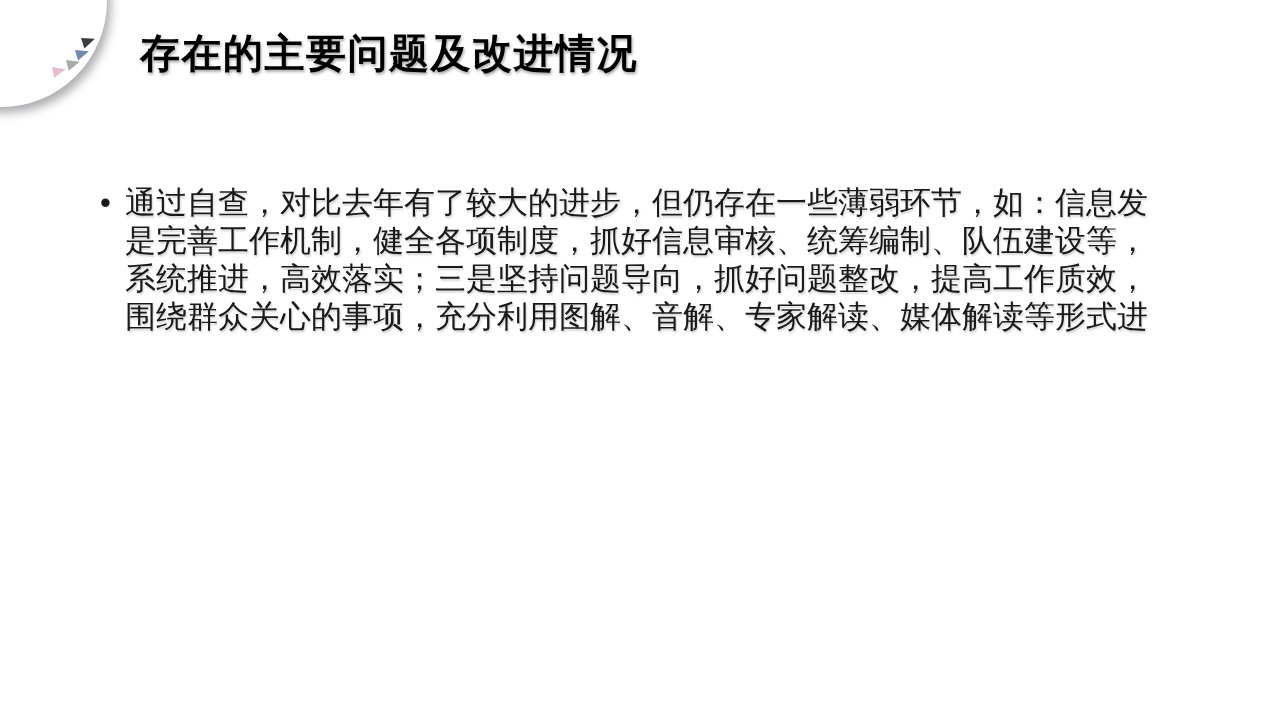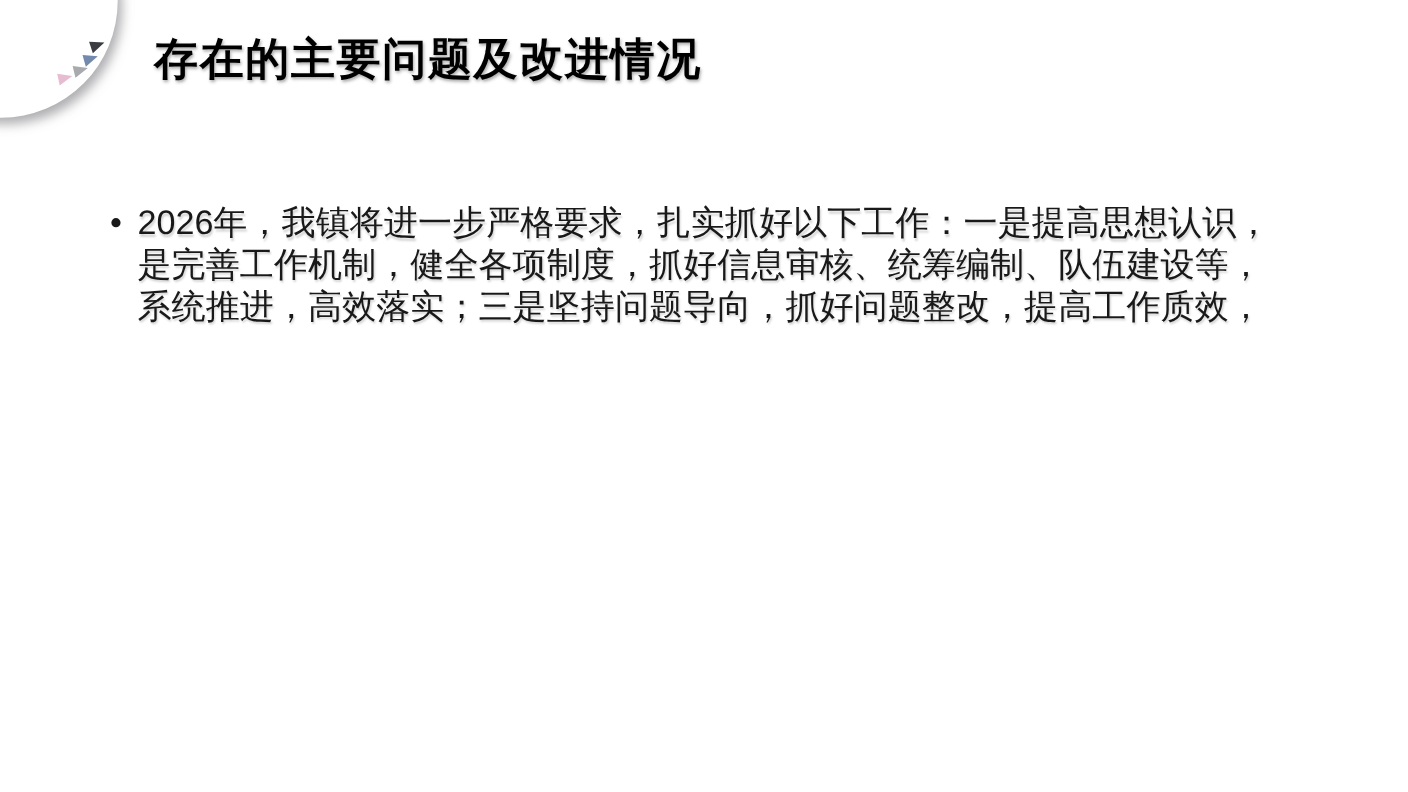--- a/index.html
+++ b/index.html
@@ -79,18 +79,19 @@
     <polygon points="0,0 0,11 13,5" transform="translate(31,18) rotate(-16)" fill="#7389ad"></polygon>
     <polygon points="0,0 0,11 13,5" transform="translate(22,28) rotate(-14)" fill="#a9aaad"></polygon>
     <polygon points="0,0 0,11 13,5" transform="translate(8,35) rotate(-12)" fill="#e7bcd1"></polygon>
   </svg>
 
   <h1 class="title">存在的主要问题及改进情况</h1>
 
   <span class="bullet-marker">•</span>
 
   <div class="body-lines">
-    <div class="body-line">2026年，我镇将进一步严格要求，扎实抓好以下工作：一是提高思想认识，</div>
+    <div class="body-line">通过自查，对比去年有了较大的进步，但仍存在一些薄弱环节，如：信息发</div>
     <div class="body-line">是完善工作机制，健全各项制度，抓好信息审核、统筹编制、队伍建设等，</div>
     <div class="body-line">系统推进，高效落实；三是坚持问题导向，抓好问题整改，提高工作质效，</div>
+    <div class="body-line">围绕群众关心的事项，充分利用图解、音解、专家解读、媒体解读等形式进</div>
   </div>
 
 </div>
 
 </body></html>

